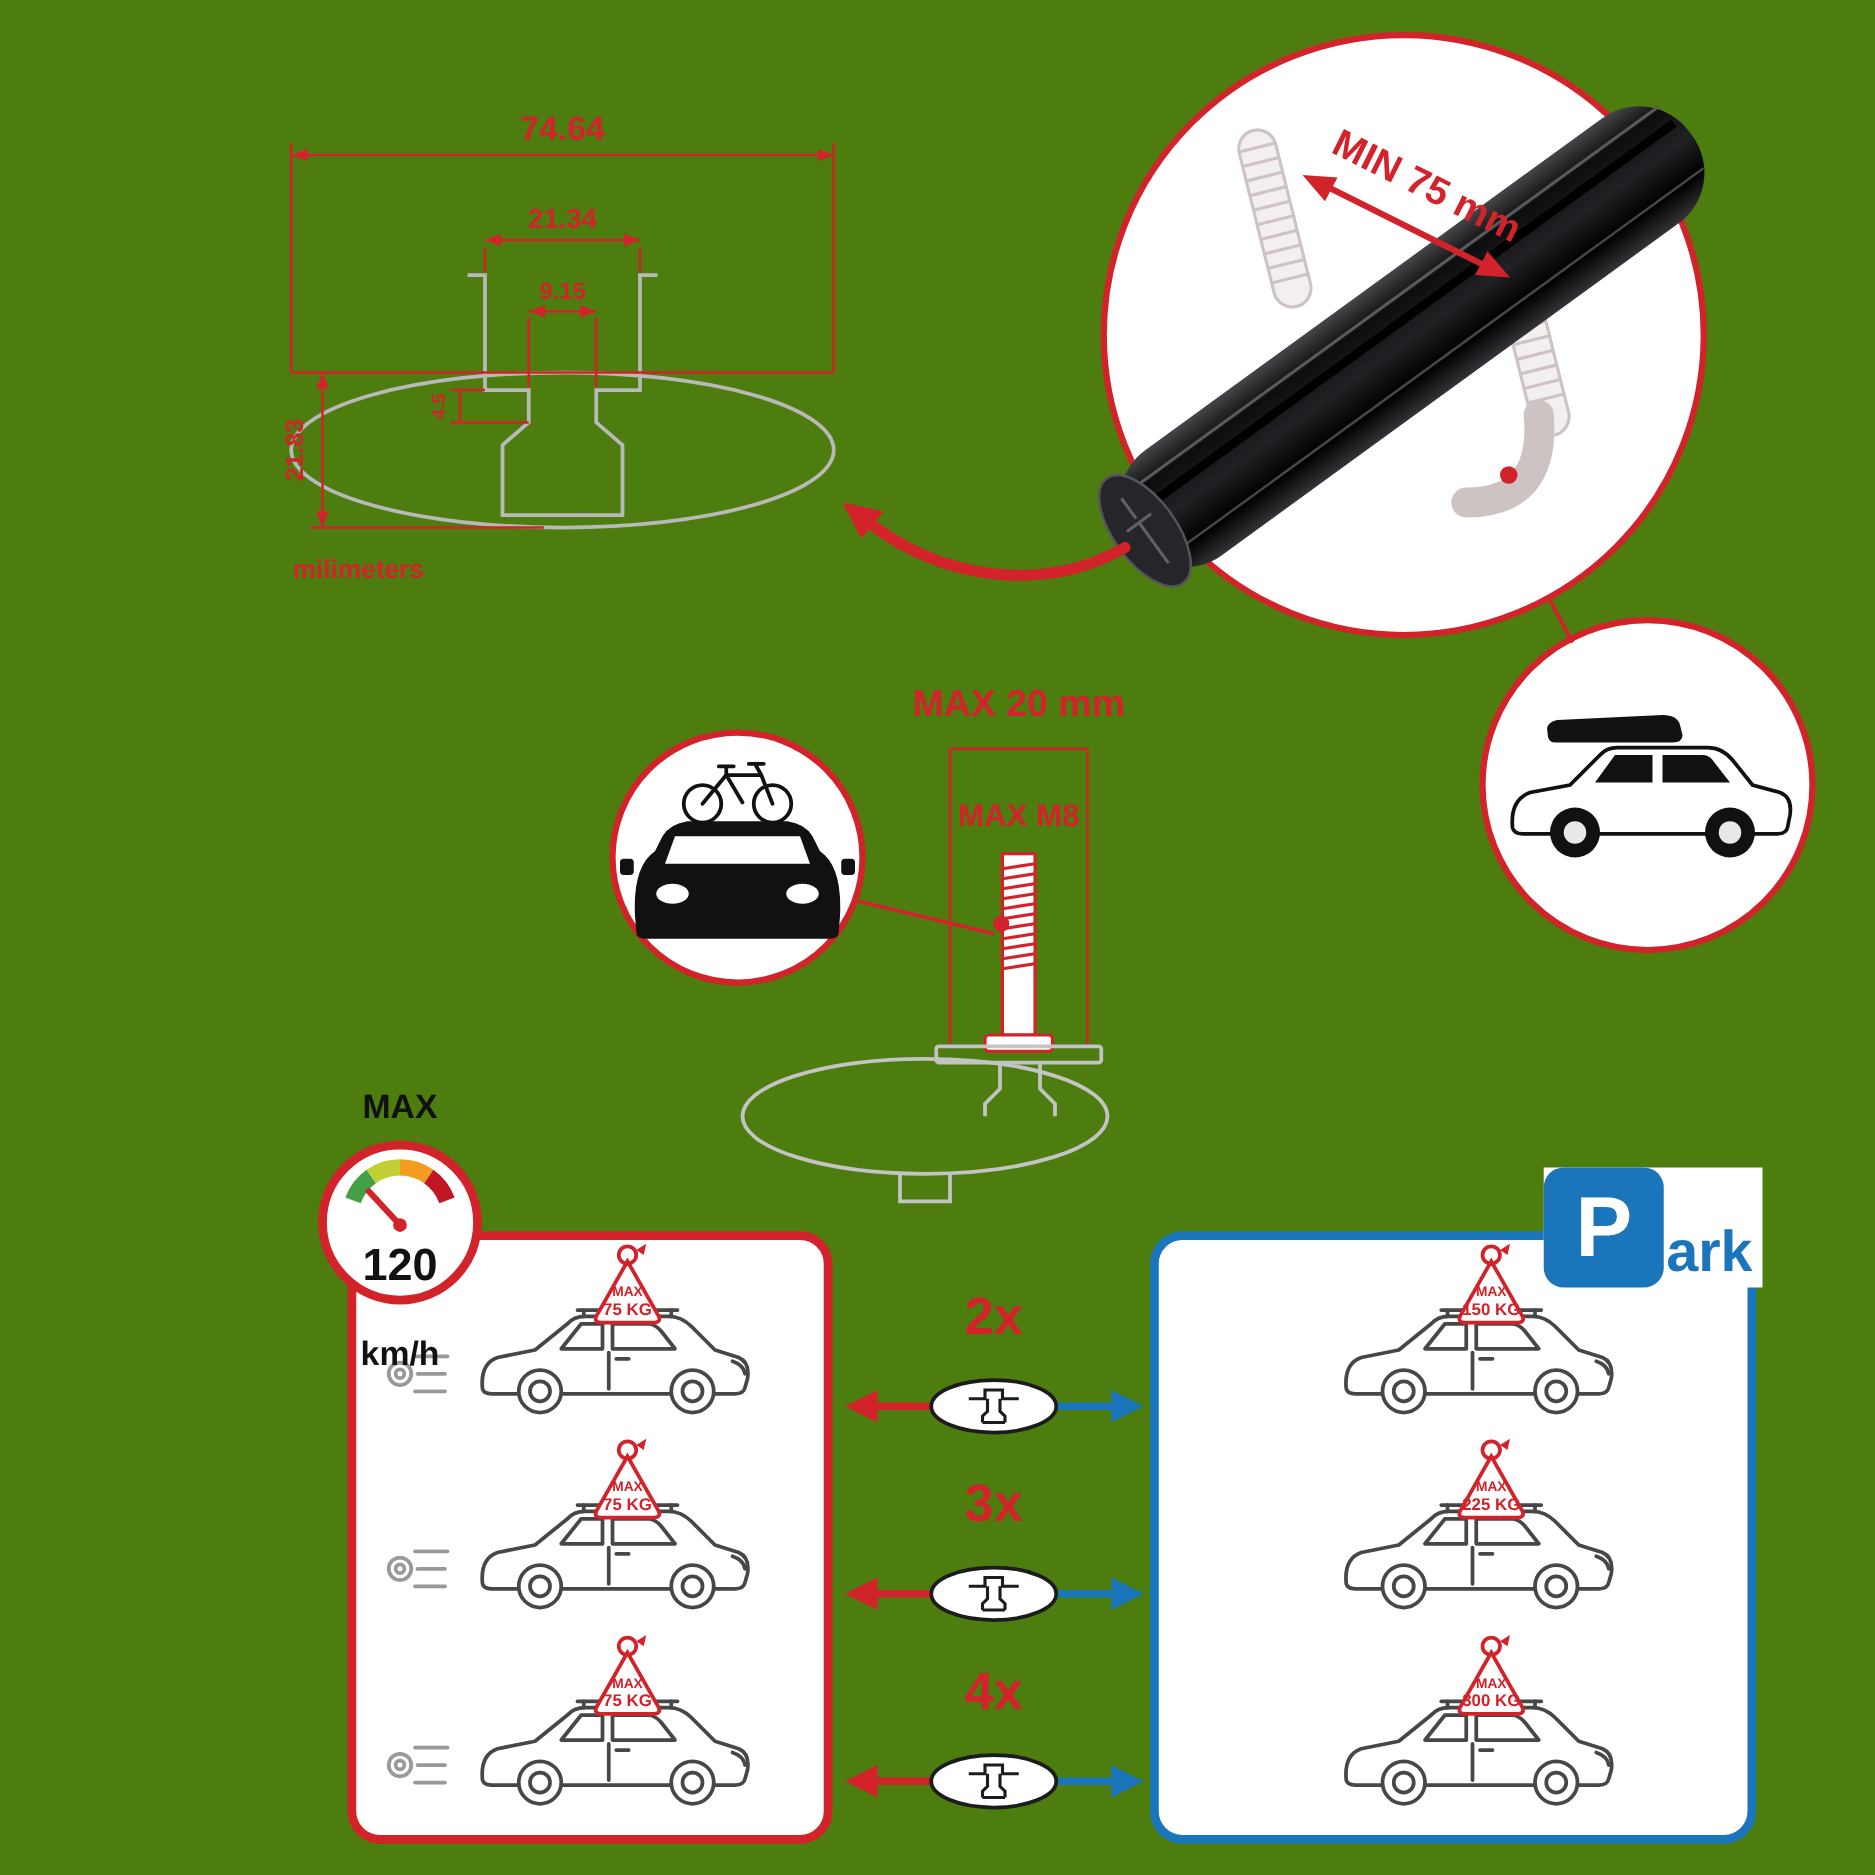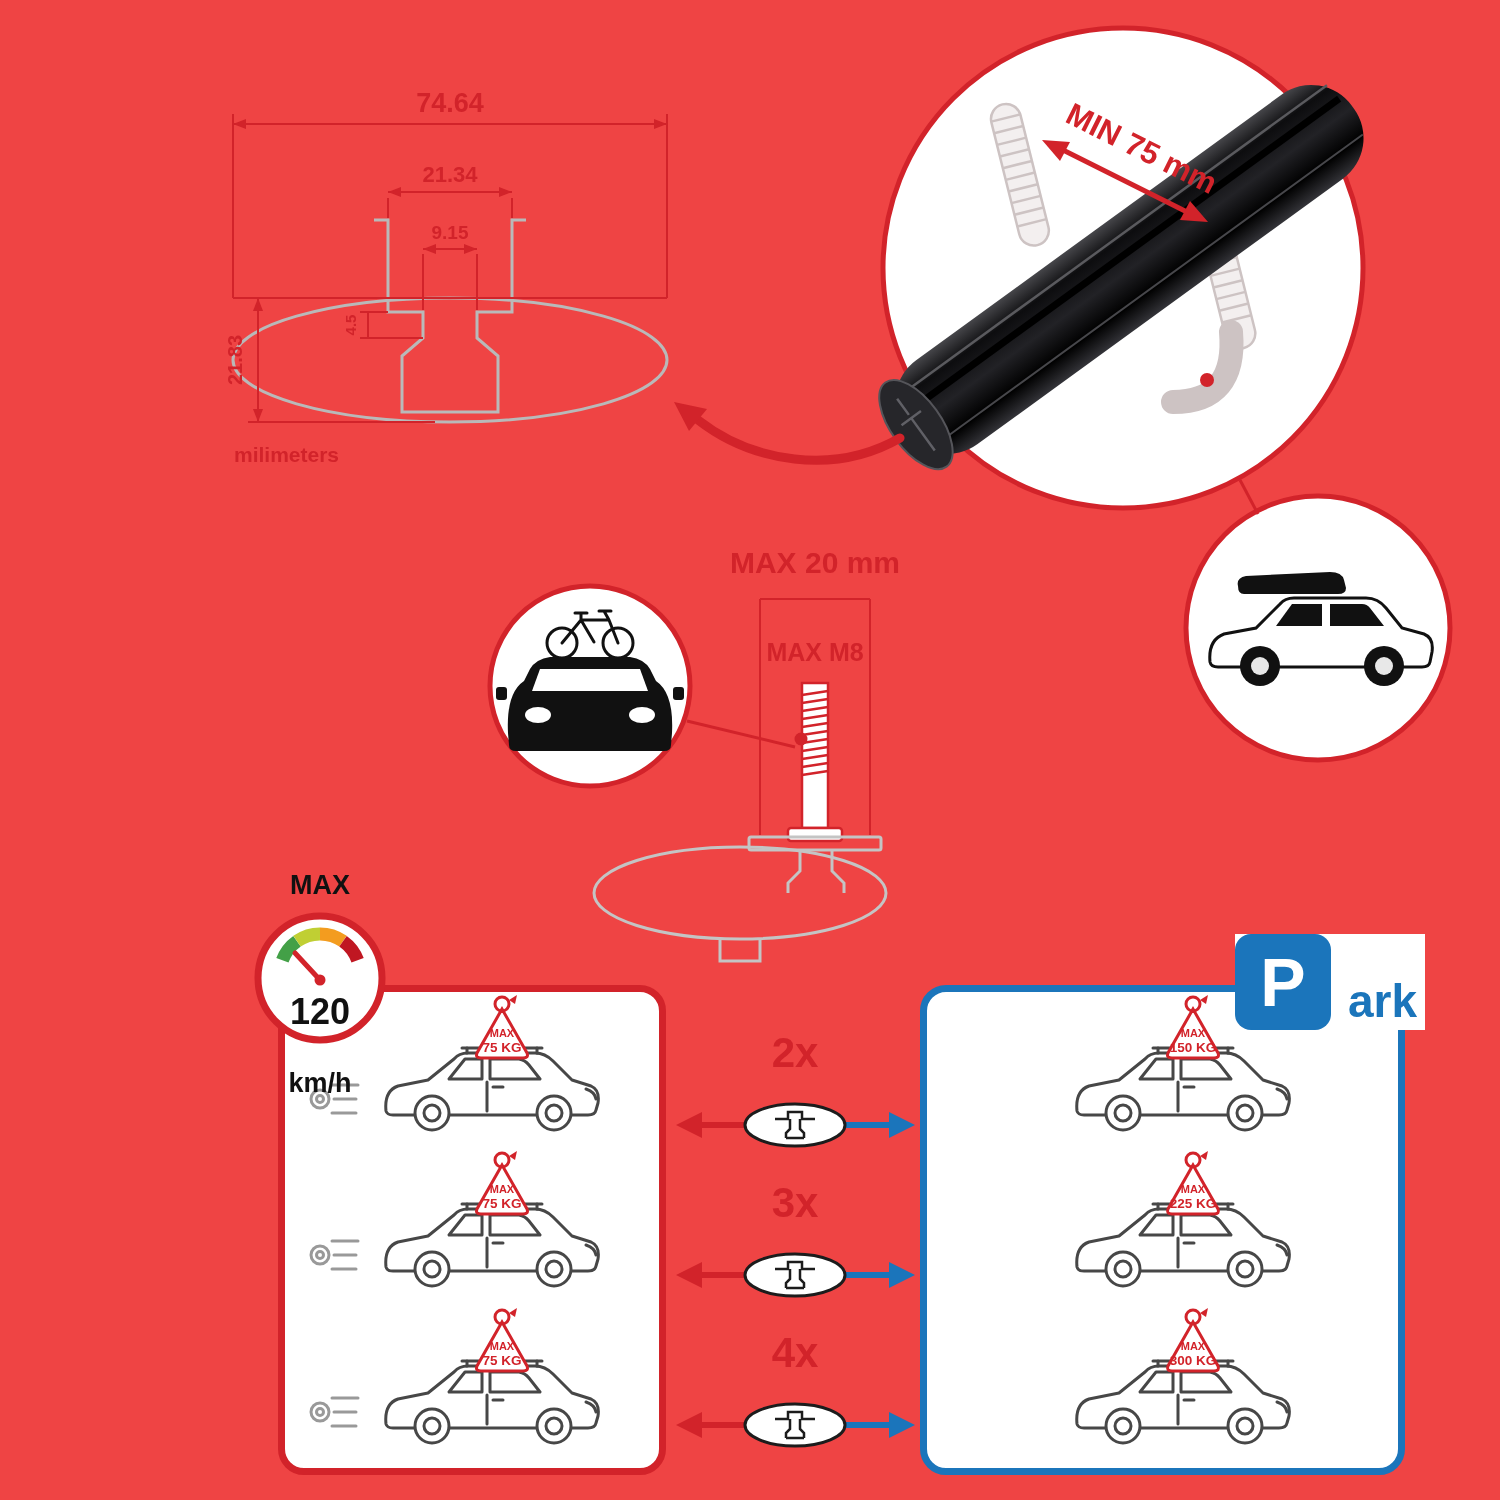--- a/index.html
+++ b/index.html
@@ -1,31 +1,31 @@
 <!DOCTYPE html>
 <html><head>
 <meta charset="utf-8">
 <style>
   *{margin:0;padding:0;box-sizing:border-box}
   html,body{background:#fff}
   body{font-family:"Liberation Sans",sans-serif;color:#111}
-  .canvas{position:relative;width:1500px;height:1500px;background:#ef4444;overflow:hidden}
+  .canvas{position:relative;width:1500px;height:1500px;background:#4d7c0f;overflow:hidden}
   .abs{position:absolute}
   svg{overflow:visible;display:block}
   text{font-family:"Liberation Sans",sans-serif}
   .red-t{fill:#d2232a;font-weight:700}
   .blk-t{fill:#111;font-weight:700}
   .panel{position:absolute;border-radius:26px;background:#fff;display:flex;flex-direction:column;
          justify-content:space-evenly;align-items:center;z-index:10}
   .panel.red{border:7px solid #d2232a}
   .panel.blue{border:7px solid #1b75bb}
   .park-sign{position:absolute;display:flex;align-items:flex-end;background:#fff;padding:0 8px 0 0;z-index:12}
   .park-square{width:96px;height:96px;background:#1b75bb;border-radius:16px;color:#fff;
                font-size:68px;font-weight:700;display:flex;align-items:center;justify-content:center}
-  .park-suffix{color:#1b75bb;font-size:46px;font-weight:700;line-height:1;margin:0 0 6px 17px}
+  .park-suffix{color:#1b75bb;font-size:46px;font-weight:700;line-height:1;margin:0 0 6px 2px}
   .overlay{position:absolute;left:0;top:0;z-index:40;pointer-events:none}
   .gauge{z-index:30}
   .section{z-index:10}
 </style>
 </head>
 <body>
 
 <div class="canvas">
 
   <svg width="0" height="0" style="position:absolute" aria-hidden="true">

